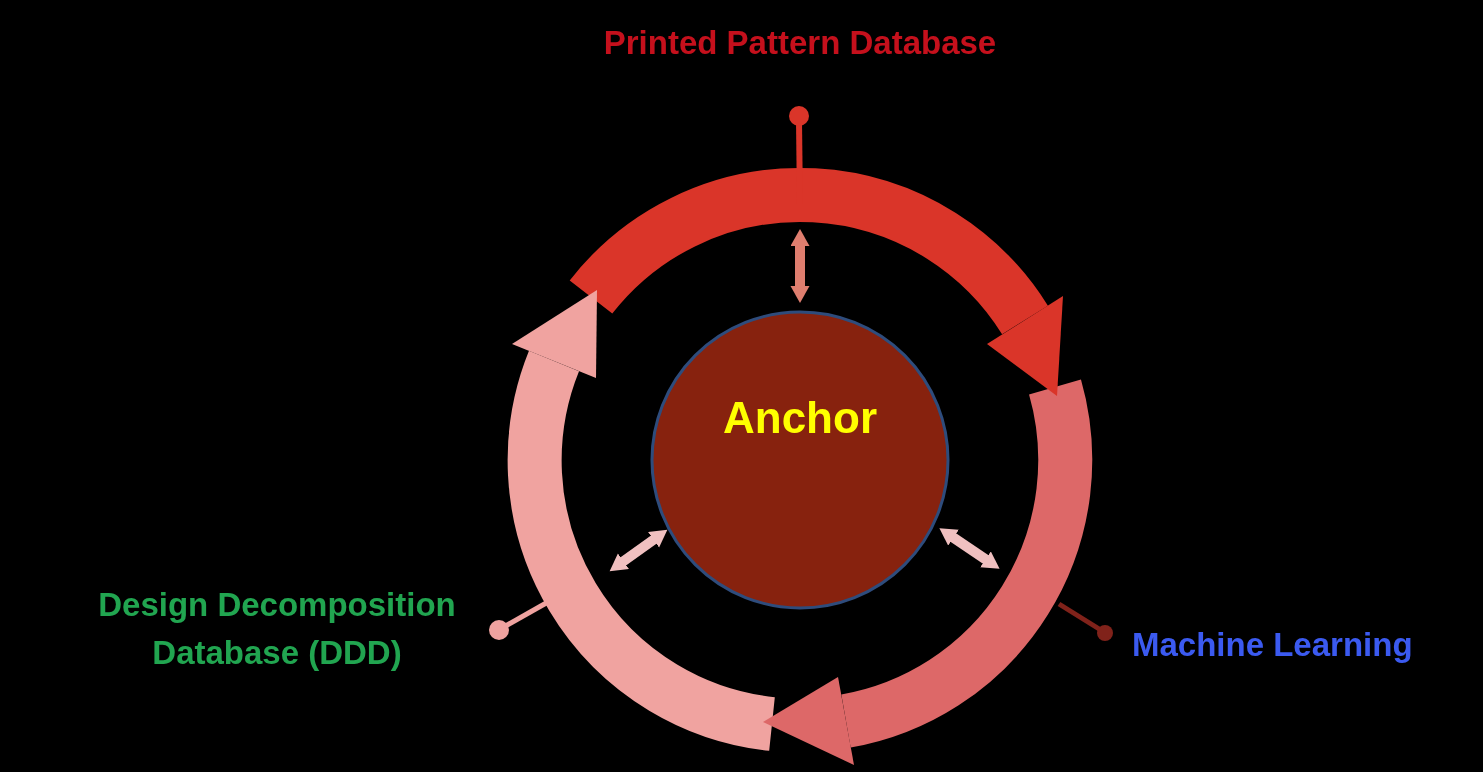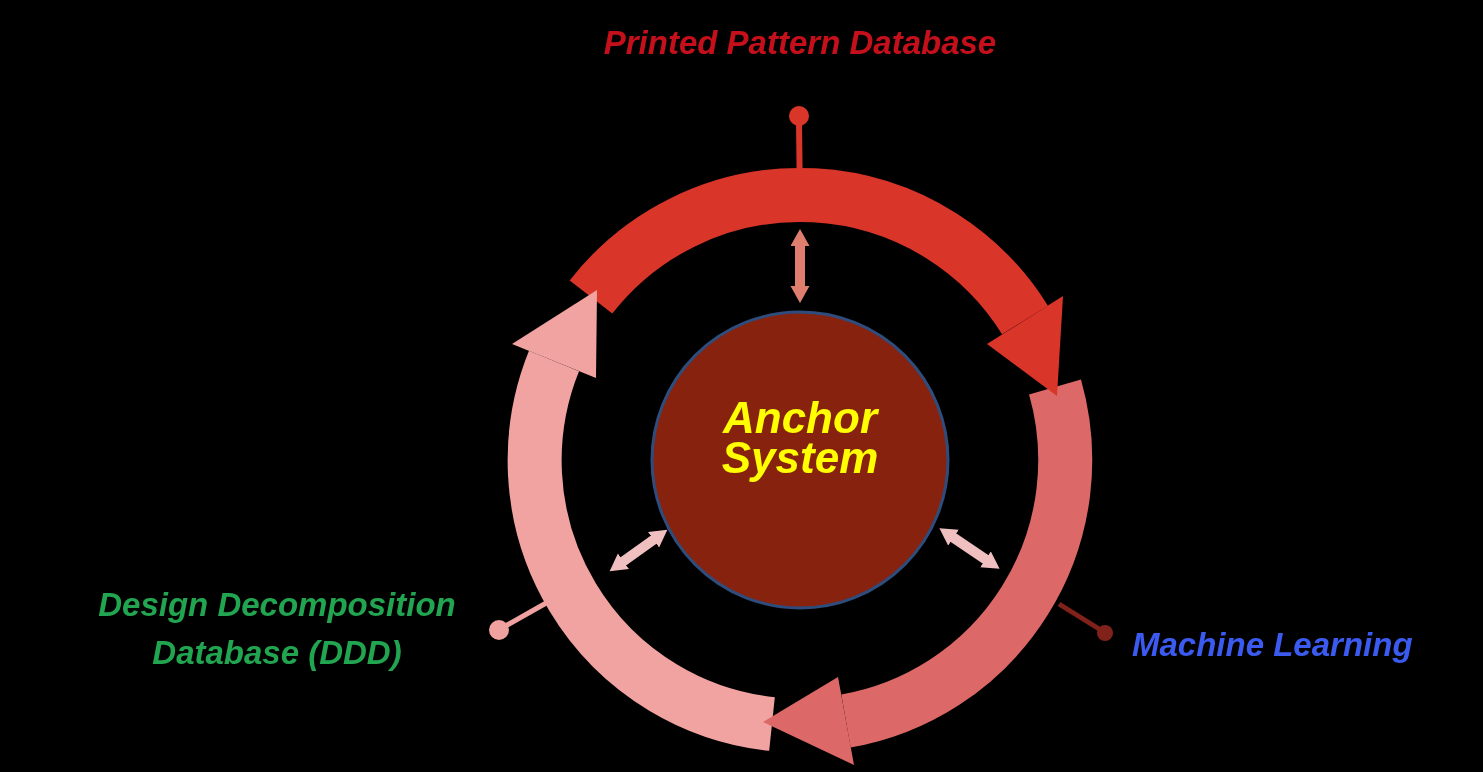--- a/index.html
+++ b/index.html
@@ -2,21 +2,20 @@
 <html><head>
 <meta charset="utf-8">
 <style>
   html, body { margin: 0; padding: 0; background: #000; }
   .stage {
     position: relative;
     width: 1483px;
     height: 772px;
     overflow: hidden;
     font-family: "Liberation Sans", "DejaVu Sans", sans-serif;
-    font-style: italic;
   }
   .stage svg { position: absolute; left: 0; top: 0; }
   .label {
     position: absolute;
     font-weight: 700;
     font-size: 33px;
     line-height: 46px;
     text-align: center;
     white-space: nowrap;
   }
@@ -70,21 +69,20 @@
     <line x1="656" y1="538" x2="621" y2="563" stroke-width="10" marker-start="url(#ah-pink)" marker-end="url(#ah-pink)" stroke="#F0C0C0"></line>
     <line x1="951" y1="536" x2="988" y2="561" stroke-width="10" marker-start="url(#ah-pink)" marker-end="url(#ah-pink)" stroke="#F0C0C0"></line>
   </svg>
 
   <div class="label label-ppd" style="color: rgb(197, 16, 28);">
     <div>Printed Pattern Database</div>
   </div>
 
   <div class="label label-center" style="color: rgb(255, 255, 0);">
     <div>Anchor</div>
-    <div>System</div>
   </div>
 
   <div class="label label-ml" style="color: rgb(59, 90, 240);">
     <div>Machine Learning</div>
   </div>
 
   <div class="label label-ddd" style="color: rgb(33, 165, 80);">
     <div>Design Decomposition</div>
     <div>Database (DDD)</div>
   </div>

